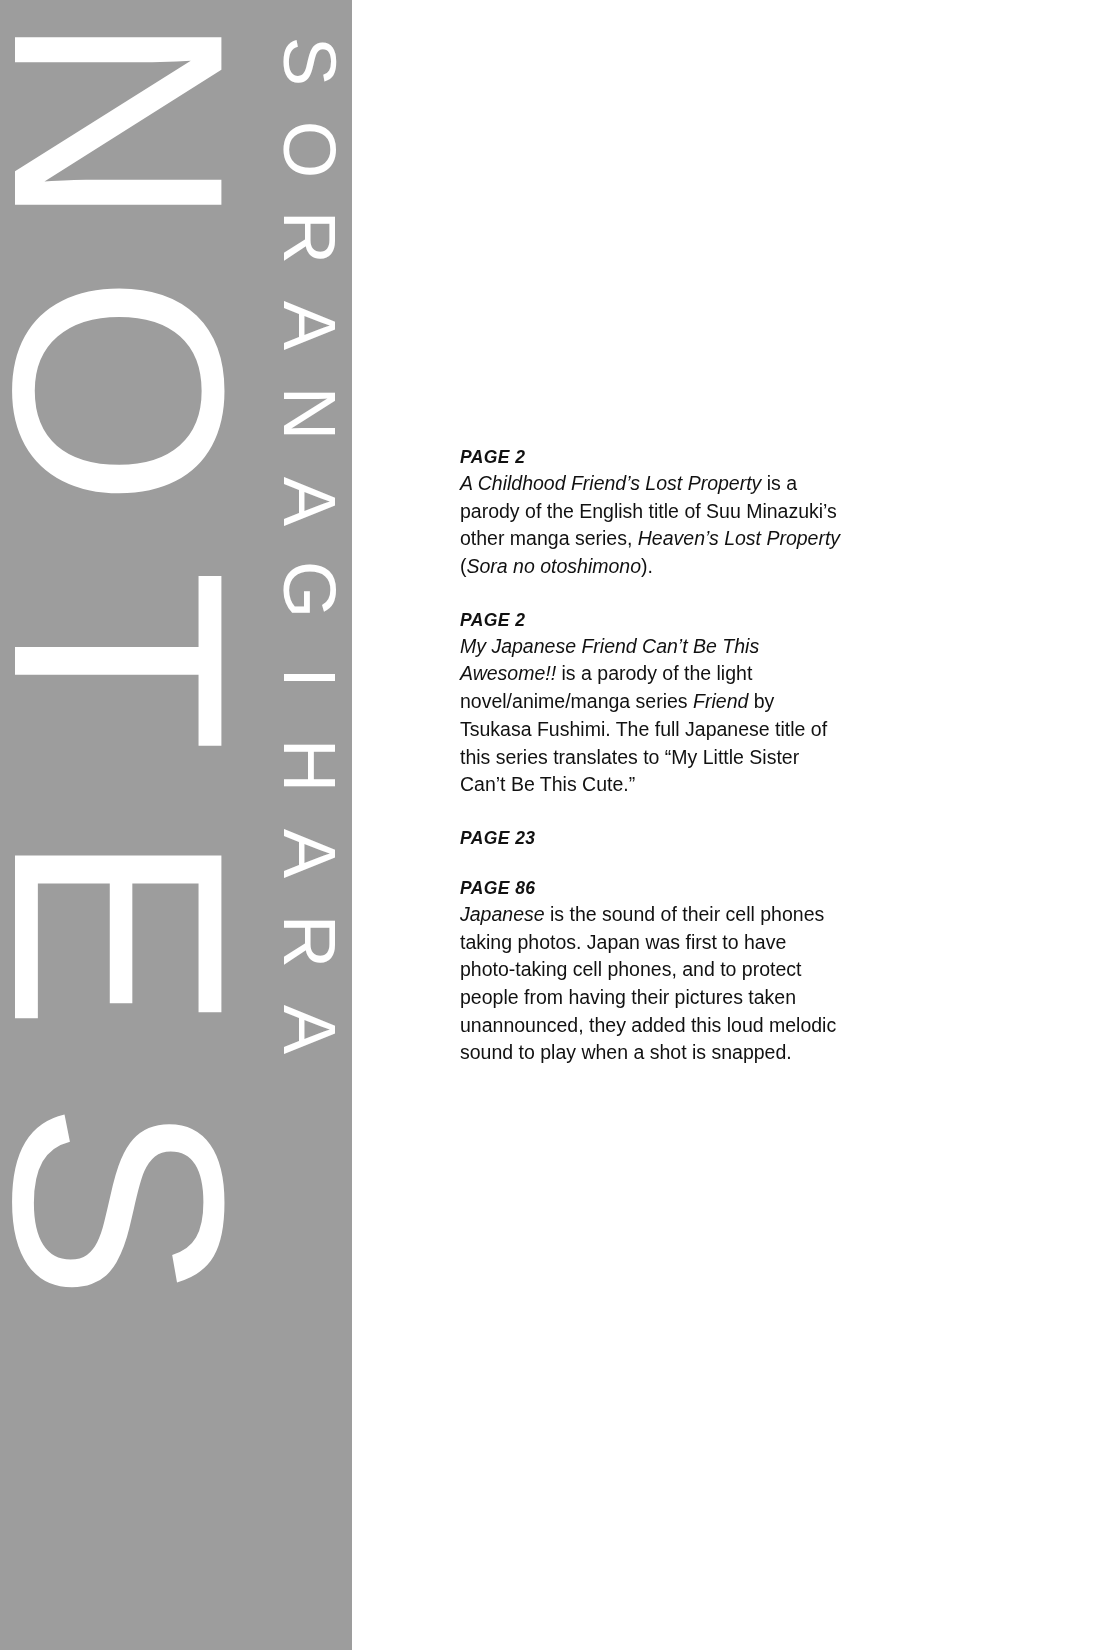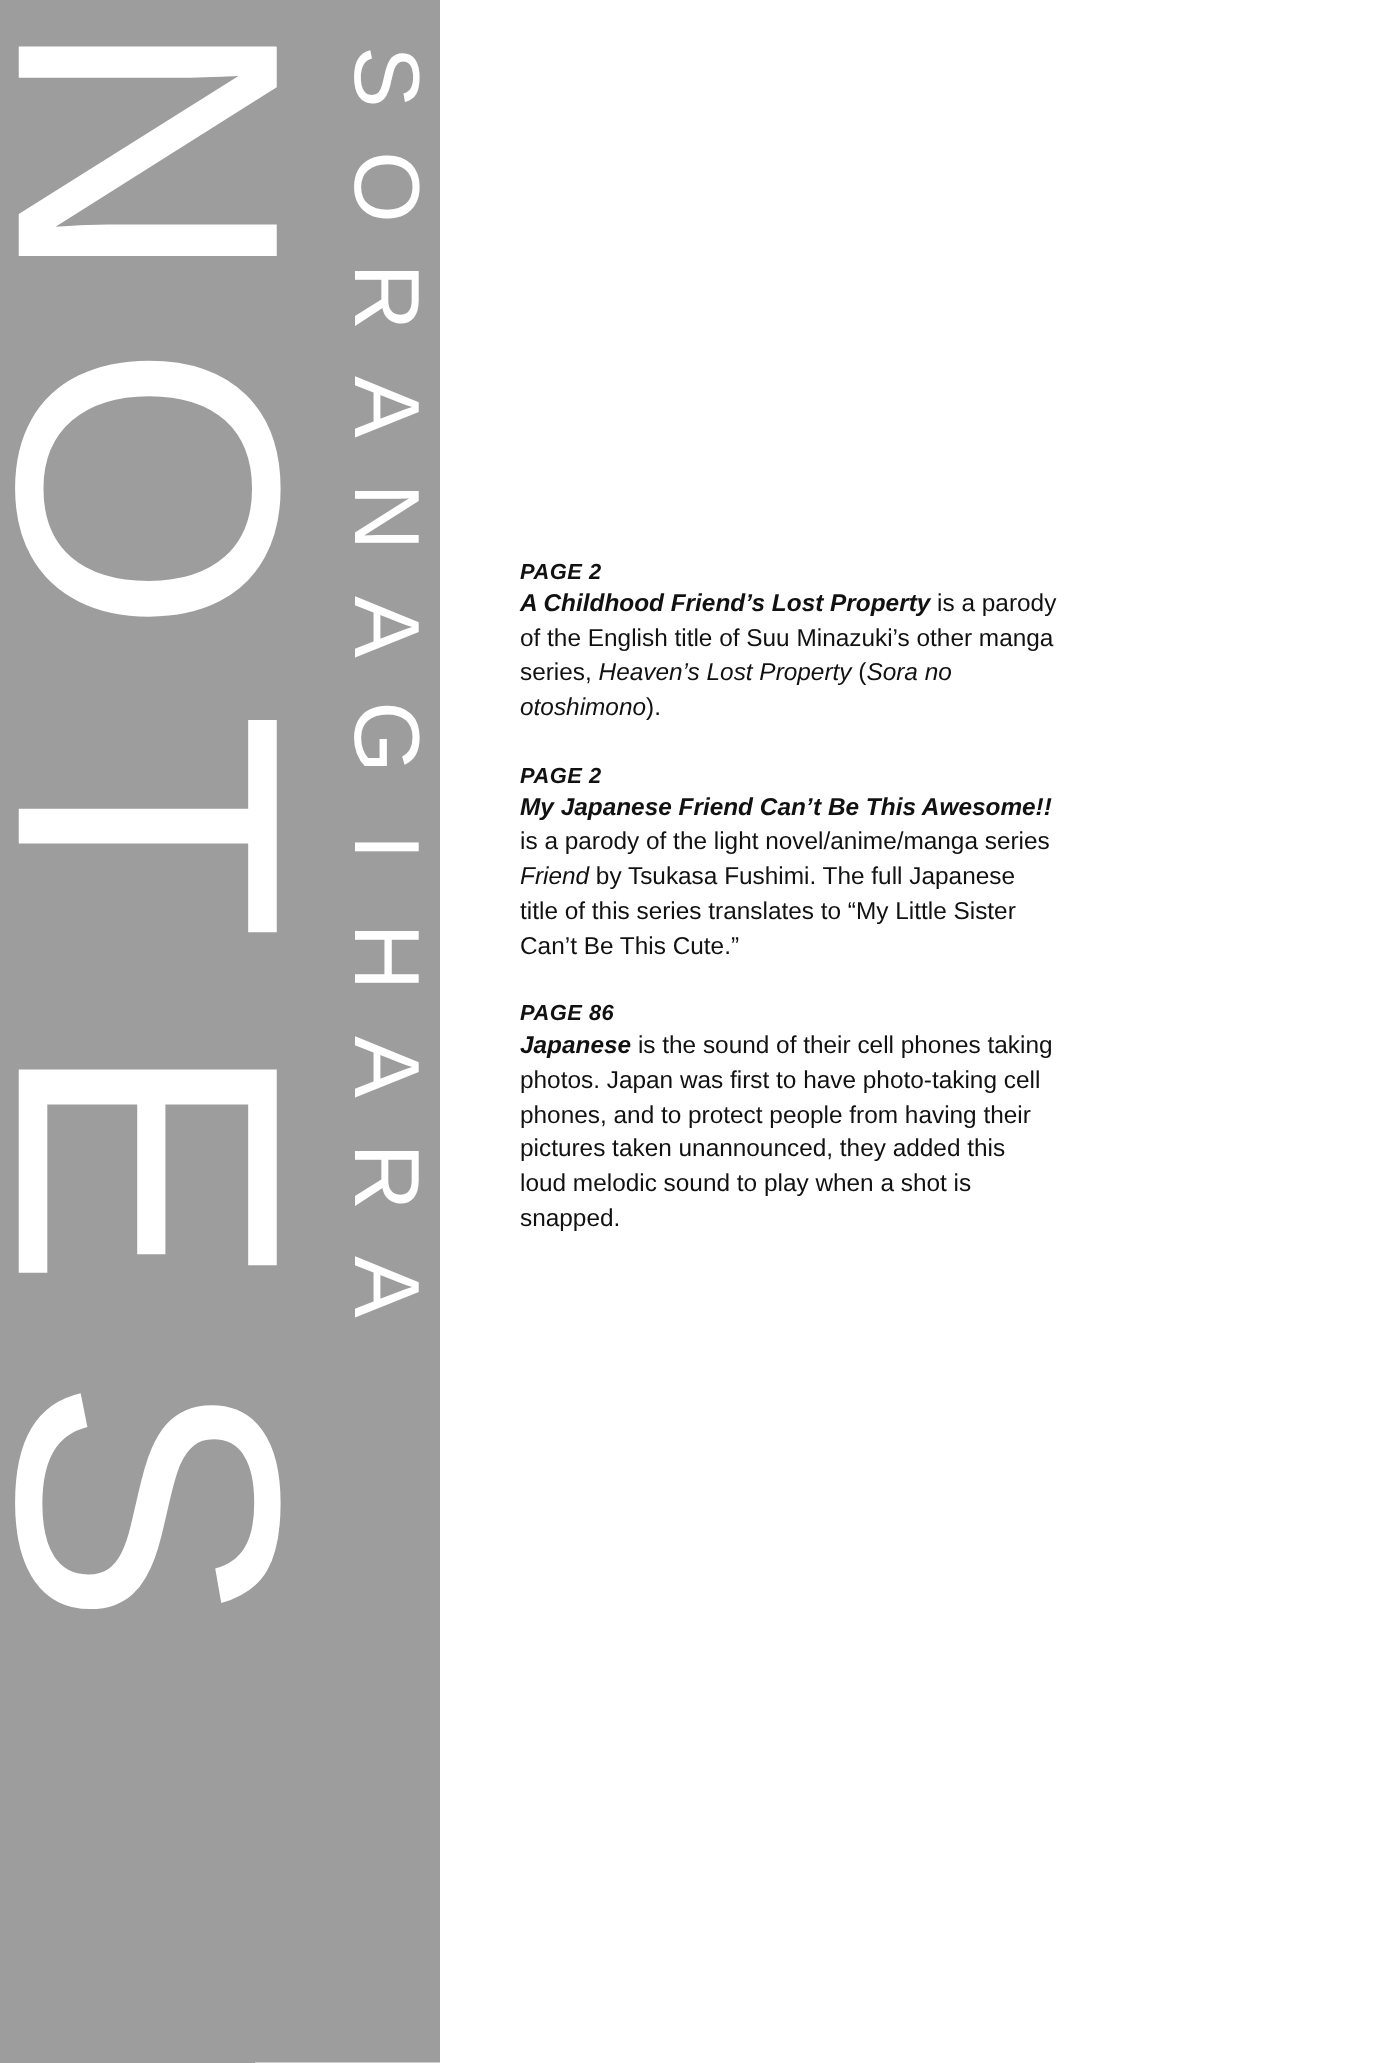--- a/index.html
+++ b/index.html
@@ -81,36 +81,37 @@
   }
   
   .notes-col {
     position: absolute;
     left: 416px;
     top: 447px;
     width: 430px;
   }
   .note-block {
     margin-bottom: 29px;
+    margin-left: 44px;
   }
   .note-page {
     font-size: 17.5px;
     font-weight: bold;
     font-style: italic;
     color: #111111;
     letter-spacing: 0.4px;
     margin-bottom: 2px;
   }
   .note-body {
     font-size: 19.5px;
     line-height: 1.42;
     color: #111111;
   }
   .note-body b {
-    font-weight: bold;
+    font-weight: normal;
     font-style: italic;
   }
   .note-body i {
   }
 </style>
 </head>
 <body>
 
 <div class="page">
 
@@ -141,20 +142,21 @@
   <div class="notes-col">
     <div class="note-block">
       <div class="note-page">PAGE 2</div>
       <div class="note-body"><b>A Childhood Friend’s Lost Property</b> is a parody of the English title of Suu Minazuki’s other manga series, <i>Heaven’s Lost Property</i> (<i>Sora no otoshimono</i>).</div>
     </div>
     <div class="note-block">
       <div class="note-page">PAGE 2</div>
       <div class="note-body"><b>My Japanese Friend Can’t Be This Awesome!!</b> is a parody of the light novel/anime/manga series <i>Friend</i> by Tsukasa Fushimi. The full Japanese title of this series translates to “My Little Sister Can’t Be This Cute.”</div>
     </div>
     <div class="note-block">
+      <div class="note-page">PAGE 23</div>
     </div>
     <div class="note-block">
       <div class="note-page">PAGE 86</div>
       <div class="note-body"><b>Japanese</b> is the sound of their cell phones taking photos. Japan was first to have photo-taking cell phones, and to protect people from having their pictures taken unannounced, they added this loud melodic sound to play when a shot is snapped.</div>
     </div>
   </div>
 
 </div>
 
 </body></html>

